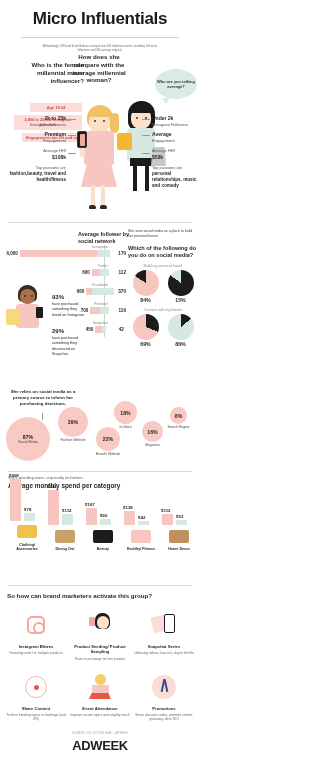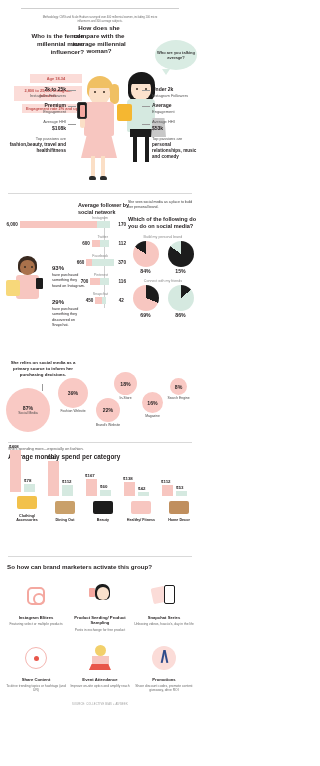--- a/index.html
+++ b/index.html
@@ -176,20 +176,21 @@
   .ig-logo { width: 18px; height: 18px; border: 2px solid #f4a8a0; border-radius: 5px;
     position: relative; }
   .ig-logo::after { content: ""; position: absolute; left: 4px; top: 4px; width: 8px; height: 8px;
     border: 2px solid #f4a8a0; border-radius: 50%; }
 </style>
 </head>
 <body>
 
 <div class="page">
 
+  <div class="title">Micro Influentials</div>
   <div class="title-rule"></div>
   <div class="methodology">Methodology: CMG and Scale Hudson surveyed over 400 millennial women, including 100 micro influencers and 300 average subjects.</div>
 
   <div class="sec1">
 
     <div class="q-left">
       <span>Who is the female millennial micro influencer?</span>
     </div>
 
     <div class="q-mid">How does she compare with the average millennial woman?</div>
@@ -577,15 +578,16 @@
               <div style="position:absolute;left:10px;top:4px;width:2px;height:13px;background:#2e4a8a;transform:rotate(12deg);"></div>
               <div style="position:absolute;left:13px;top:4px;width:2px;height:13px;background:#2e4a8a;transform:rotate(-12deg);"></div>
             </div>
           </div>
           <div class="ct">Promotions</div>
           <div class="cd">Share discount codes, promote contest giveaway, drive ROI</div>
         </div>
       </div>
 
     <div class="source">SOURCE: COLLECTIVE BIAS + ADWEEK</div>
+    <div class="adweek">ADWEEK</div>
   </div>
 
 </div>
 
 </body></html>

